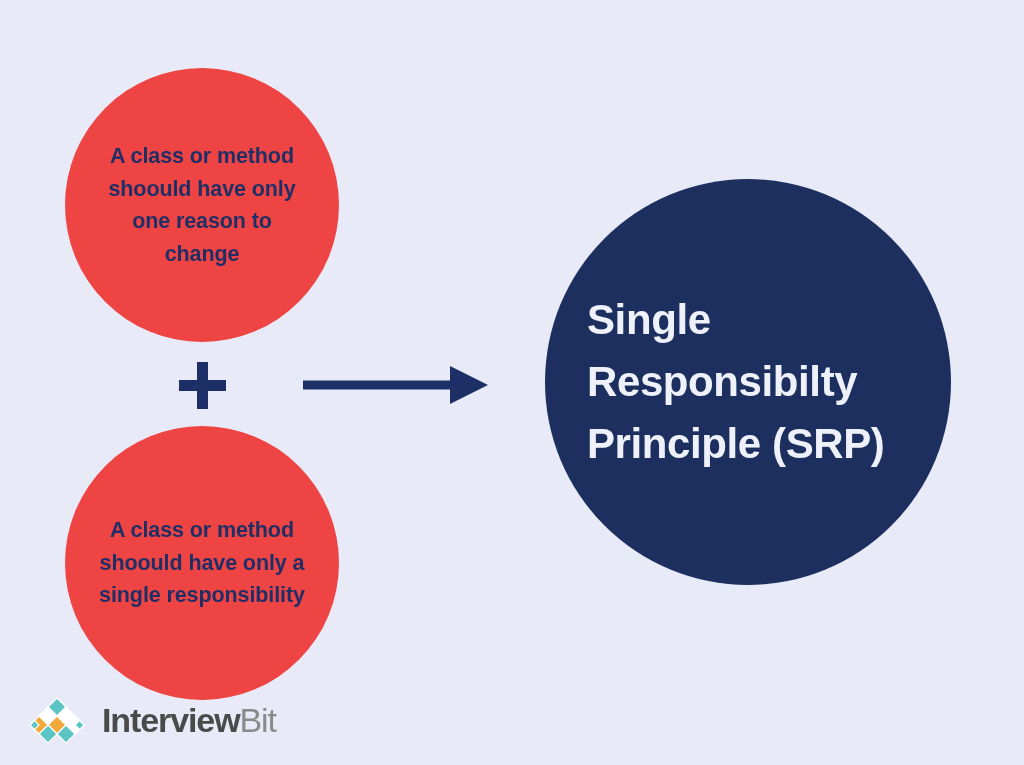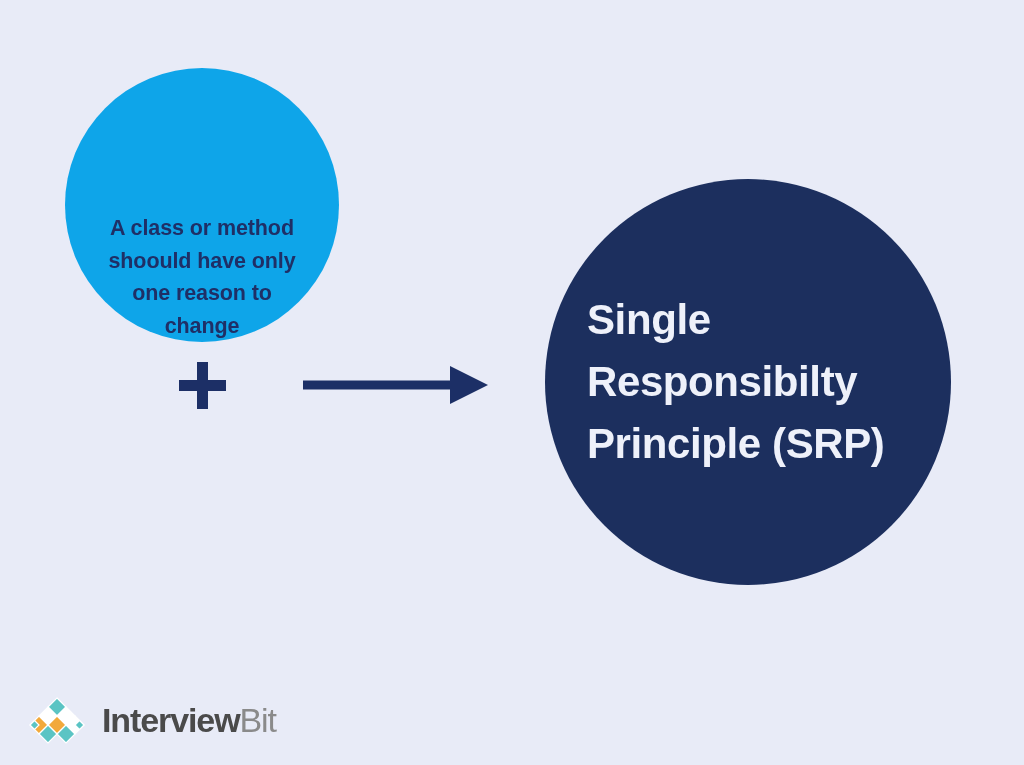--- a/index.html
+++ b/index.html
@@ -20,23 +20,23 @@
     height: 765px;
     background: #e8ebf7;
   }
 
   
   .cond-circle {
     position: absolute;
     width: 274px;
     height: 274px;
     border-radius: 50%;
-    background: #0ea5e9;
+    background: #ef4444;
     display: flex;
-    align-items: flex-end;
+    align-items: center;
     justify-content: center;
     box-sizing: border-box;
     padding: 0 34px;
   }
   .cond-text {
     font-family: "Liberation Sans", sans-serif;
     font-weight: bold;
     font-size: 21.5px;
     line-height: 32.5px;
     color: #1f2f66;
@@ -147,20 +147,23 @@
     <div class="bar-v"></div>
   </div>
 
   <div id="flow-arrow">
     <svg width="185" height="46" viewBox="0 0 185 46" xmlns="http://www.w3.org/2000/svg">
       <rect x="0" y="18.5" width="150" height="9" fill="#1c2f66"></rect>
       <polygon points="147,4 185,23 147,42" fill="#1c2f66"></polygon>
     </svg>
   </div>
 
+  <div class="cond-circle" id="circle-condition-2">
+    <span class="cond-text">A class or method shoould have only a single responsibility</span>
+  </div>
 
   <div id="circle-result">
     <span class="result-text">Single Responsibilty Principle (SRP)</span>
   </div>
 
   <div id="brand-logo">
     <svg id="logo-mark" width="58" height="48" viewBox="0 0 58 48" xmlns="http://www.w3.org/2000/svg">
       <g stroke="#ffffff" stroke-width="1.2">
 
         <polygon points="29,2 38,11 29,20 20,11" fill="#5bc4c4"></polygon>

